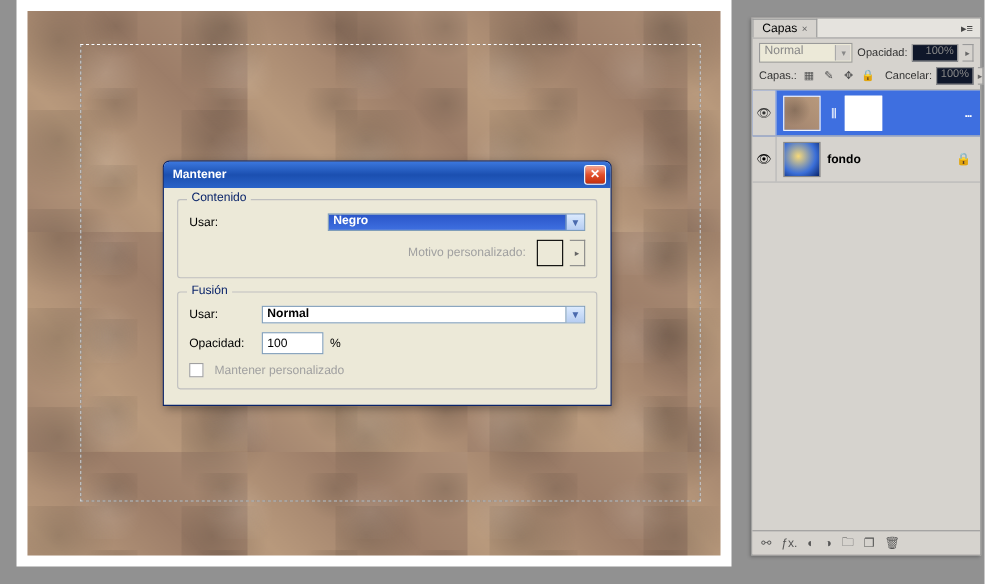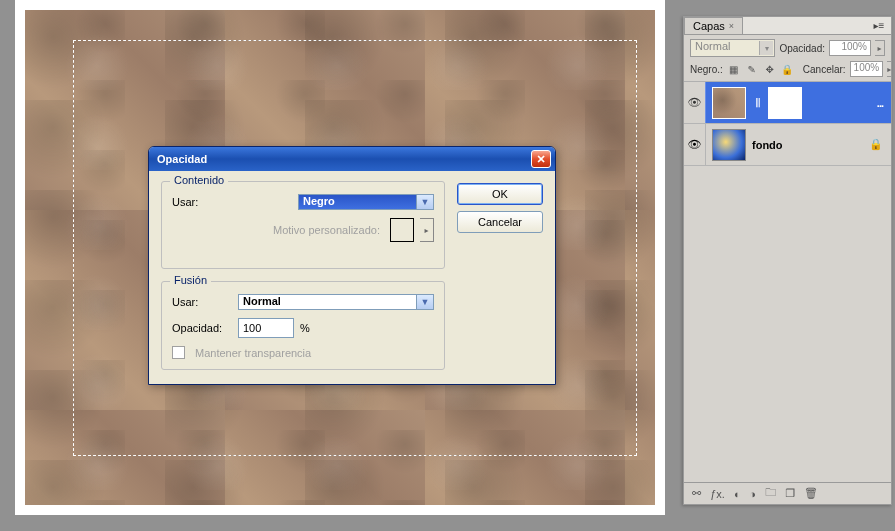--- a/index.html
+++ b/index.html
@@ -46,21 +46,21 @@
 .panel { position: absolute; right: 3px; top: 16px; width: 209px; height: 489px; background: #d6d3ce; border: 1px solid #9a9a9a; box-shadow: -1px 1px 3px rgba(0,0,0,0.25); display: flex; flex-direction: column; }
 .panel-tab-row { height: 18px; background: #e5e3de; border-bottom: 1px solid #9a9a9a; display: flex; align-items: flex-end; padding-left: 0; position: relative; }
 .panel-tab { background: #d6d3ce; border: 1px solid #9a9a9a; border-bottom: none; padding: 2px 8px; font-size: 10px; display: flex; align-items: center; gap: 4px; }
 .panel-tab .x { font-size: 9px; color: #666; cursor: pointer; }
 .panel-menu { position: absolute; right: 4px; top: 3px; width: 16px; height: 13px; cursor: pointer; color: #444; font-size: 10px; text-align: center; }
 .panel-controls { padding: 4px 6px; border-bottom: 1px solid #b0b0b0; }
 .pc-row { display: flex; align-items: center; gap: 4px; margin-bottom: 4px; }
 .pc-row .sel { flex: 1; height: 18px; border: 1px solid #9a9a9a; background: #ece9d8; padding: 0 4px; position: relative; color: #888; }
 .pc-row .sel .arrow2 { position: absolute; right: 1px; top: 1px; bottom: 1px; width: 14px; background: #d6d3ce; border-left: 1px solid #aaa; font-size: 8px; display: flex; align-items: center; justify-content: center; }
 .pc-label { color: #333; font-size: 10px; }
-.pct-box { width: 42px; height: 16px; border: 1px solid #9a9a9a; background: #ffffff; font-size: 10px; text-align: right; padding: 0 3px; color: #888; }
+.pct-box { width: 42px; height: 16px; border: 1px solid #9a9a9a; background: #0f172a; font-size: 10px; text-align: right; padding: 0 3px; color: #888; }
 .pct-arrow { width: 10px; height: 16px; border: 1px solid #9a9a9a; border-left: none; background: #d6d3ce; font-size: 8px; display: flex; align-items: center; justify-content: center; color: #666; }
 .lock-icons { display: flex; gap: 4px; align-items: center; }
 .lock-icons span { width: 14px; height: 14px; display: inline-flex; align-items: center; justify-content: center; font-size: 10px; color: #555; }
 
 .layer-list { flex: 1; overflow: auto; background: #d6d3ce; }
 .layer { display: flex; align-items: center; height: 42px; border-bottom: 1px solid #b5b5b5; }
 .layer.sel { background: #3e6fe0; color: #fff; }
 .eye { width: 22px; height: 100%; display: flex; align-items: center; justify-content: center; border-right: 1px solid #b5b5b5; font-size: 13px; }
 .layer.sel .eye { border-right-color: #6a90e8; background: #d6d3ce; color: #333; }
 .thumb { width: 34px; height: 32px; margin: 0 6px; border: 1px solid #888; background: #fff; }
@@ -82,38 +82,38 @@
 <body>
 
 <div class="canvas-wrap">
   <div class="texture">
     <div class="marquee"></div>
   </div>
 </div>
 
 <div class="dialog">
   <div class="titlebar">
-    <span class="title">Opacidad</span>
+    <span class="title">Mantener</span>
     <div class="closebtn">
       <span>✕</span>
     </div>
   </div>
   <div class="dlg-body">
     <div class="left-col">
 
       <div class="groupbox">
         <div class="legend">Contenido</div>
         <div class="row">
           <div class="label">Usar:</div>
           <div class="combo">
             <span>Negro</span>
             <div class="arrow">▼</div>
           </div>
         </div>
-        <div class="row" style="justify-content:flex-end; margin-bottom:16px;">
+        <div class="row" style="justify-content:flex-end; margin-bottom:0;">
           <div class="label dis" style="width:auto; margin-right:4px;">Motivo personalizado:</div>
           <div class="swatch"></div>
           <div class="swarrow">▸</div>
         </div>
       </div>
 
       <div class="groupbox" style="margin-bottom:0;">
         <div class="legend">Fusión</div>
         <div class="row">
           <div class="label" style="width:60px;">Usar:</div>
@@ -122,27 +122,23 @@
             <div class="arrow">▼</div>
           </div>
         </div>
         <div class="row">
           <div class="label" style="width:60px;">Opacidad:</div>
           <input class="textin" value="100" style="">
           <span>%</span>
         </div>
         <div class="row" style="margin-bottom:0;">
           <div class="checkbox"></div>
-          <span class="chk-label dis">Mantener transparencia</span>
-        </div>
-      </div>
-    </div>
-    <div class="right-col">
-      <button class="btn default">OK</button>
-      <button class="btn">Cancelar</button>
+          <span class="chk-label dis">Mantener personalizado</span>
+        </div>
+      </div>
     </div>
   </div>
 </div>
 
 <div class="panel">
   <div class="panel-tab-row">
     <div class="panel-tab">
       <span>Capas</span>
       <span class="x">×</span>
     </div>
@@ -152,21 +148,21 @@
     <div class="pc-row">
       <div class="sel">
         <span>Normal</span>
         <div class="arrow2">▾</div>
       </div>
       <span class="pc-label">Opacidad:</span>
       <div class="pct-box">100%</div>
       <div class="pct-arrow">▸</div>
     </div>
     <div class="pc-row" style="margin-bottom:0;">
-      <span class="pc-label">Negro.:</span>
+      <span class="pc-label">Capas.:</span>
       <div class="lock-icons">
         <span>▦</span>
         <span>✎</span>
         <span>✥</span>
         <span>🔒</span>
       </div>
       <div style="flex:1"></div>
       <span class="pc-label">Cancelar:</span>
       <div class="pct-box">100%</div>
       <div class="pct-arrow">▸</div>

